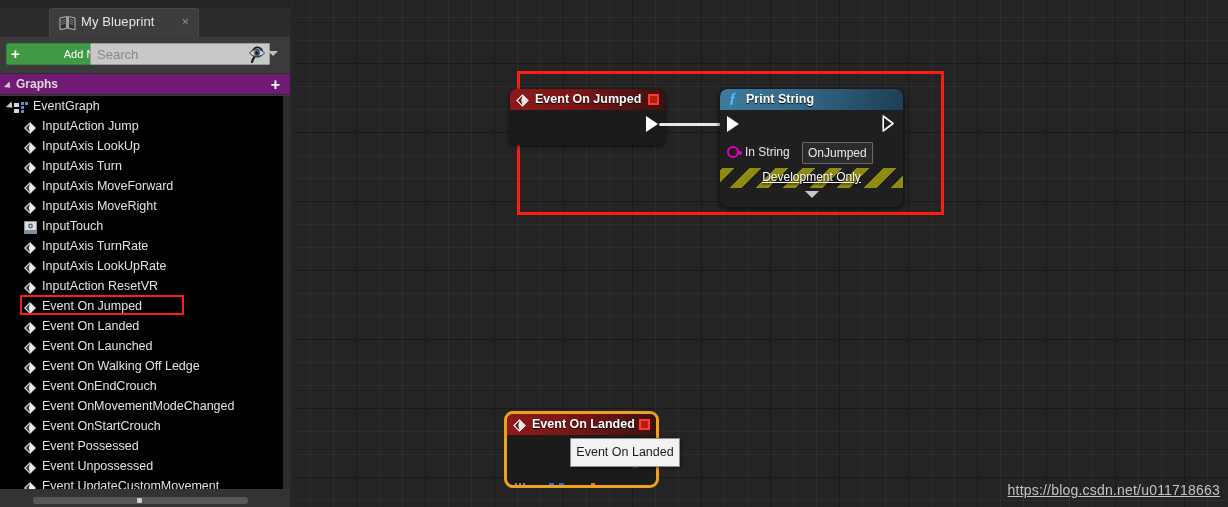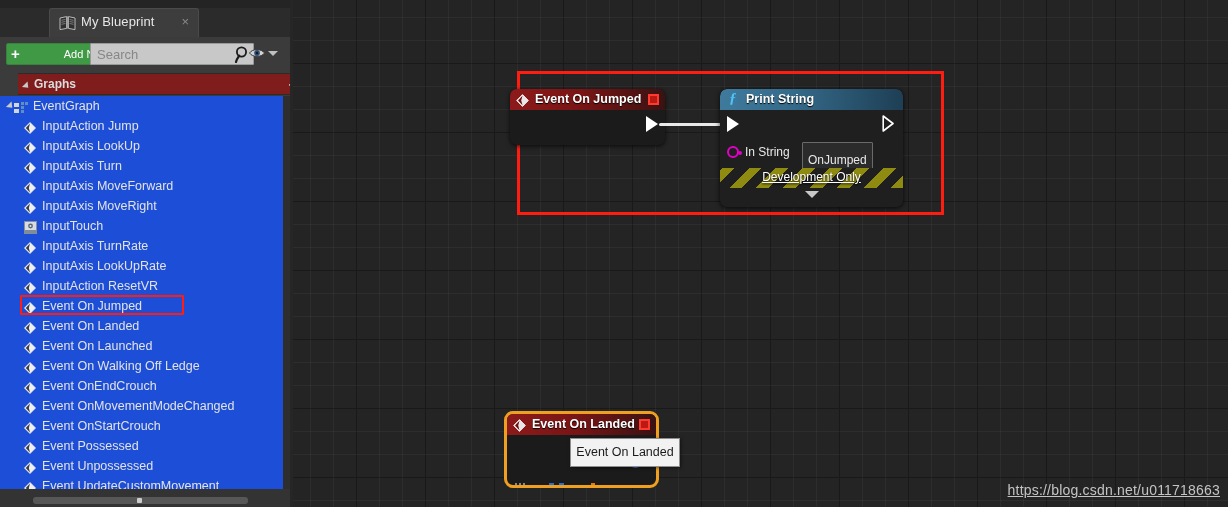--- a/index.html
+++ b/index.html
@@ -19,39 +19,39 @@
   #tab-myblueprint .tab-close{position:absolute;right:9px;top:5px;font-size:13px;color:#8a8a8a;cursor:default;}
 
   
   #toolbar{position:absolute;left:0;top:41px;width:290px;height:26px;}
   #add-new-btn{position:absolute;left:6px;top:2px;height:22px;background:#3f9945;border:1px solid #36833c;
       border-radius:2px;box-sizing:border-box;display:flex;align-items:center;padding:0 5px 0 4px;cursor:default;}
   #add-new-btn .plus{font-size:15px;color:#ffffff;font-weight:bold;line-height:12px;margin-right:3px;}
   #add-new-btn .lbl{font-size:11px;color:#ffffff;white-space:nowrap;margin-left:41px;}
   #add-new-btn .caret{margin-left:5px;width:0;height:0;border-left:5px solid transparent;
       border-right:5px solid transparent;border-top:5px solid #ffffff;}
-  #search-box{position:absolute;left:90px;top:2px;width:164px;height:22px;background:#c8c8c8;
+  #search-box{position:absolute;left:90px;top:2px;width:180px;height:22px;background:#c8c8c8;
       border:1px solid #9a9a9a;border-radius:1px;box-sizing:border-box;text-decoration:underline;}
   #search-box .sbtext{position:absolute;left:6px;top:3px;font-size:13px;color:#878787;}
   #search-box .mag{position:absolute;right:4px;top:2px;width:16px;height:17px;}
   #eye-btn{position:absolute;left:248px;top:5px;width:18px;height:14px;}
   #eye-caret{position:absolute;left:268px;top:10px;width:0;height:0;border-left:5px solid transparent;
       border-right:5px solid transparent;border-top:5px solid #c0c0c0;}
 
   
-  #graphs-header{position:absolute;left:0;top:73px;width:290px;height:22px;background:#7f1d1d;
-      border-top:1px solid #2c2c2c;border-bottom:1px solid #2c2c2c;box-sizing:border-box;margin-left:18px;}
+  #graphs-header{position:absolute;left:0;top:73px;width:290px;height:22px;background:#701a75;
+      border-top:1px solid #2c2c2c;border-bottom:1px solid #2c2c2c;box-sizing:border-box;}
   #graphs-header .tri{position:absolute;left:6px;top:8px;width:0;height:0;
       border-left:5px solid #c9c9c9;border-top:4px solid transparent;border-bottom:4px solid transparent;
       transform:rotate(45deg);}
   #graphs-header .ghlabel{position:absolute;left:16px;top:3px;font-size:12px;font-weight:bold;color:#dcdcdc;}
   #graphs-add{position:absolute;right:10px;top:4px;font-size:16px;line-height:13px;color:#ffffff;font-weight:bold;}
 
   
-  #tree{position:absolute;left:0;top:96px;width:283px;height:393px;background:#1d4ed8;overflow:hidden;}
+  #tree{position:absolute;left:0;top:96px;width:283px;height:393px;background:#000000;overflow:hidden;}
   .tree-row{position:relative;height:20px;display:flex;align-items:center;}
   .tree-row .caret{width:0;height:0;margin-left:8px;margin-right:1px;
       border-left:5px solid #c9c9c9;border-top:4px solid transparent;border-bottom:4px solid transparent;
       transform:rotate(45deg);}
   .tree-row .rowlabel{font-size:12.5px;color:#e3e3e3;white-space:nowrap;}
   .eg-icon{width:14px;height:12px;margin-right:5px;position:relative;}
   .diamond{width:12px;height:12px;margin-left:24px;margin-right:6px;position:relative;flex:none;}
   .touchicon{width:13px;height:13px;margin-left:24px;margin-right:5px;position:relative;flex:none;}
   .row-highlight{position:absolute;left:20px;top:-1px;width:164px;height:20px;
       border:2px solid #fe1d10;box-sizing:border-box;border-radius:1px;}
@@ -105,21 +105,21 @@
   #node-print .nhead .ntitle{position:absolute;left:26px;top:3px;font-size:12.5px;color:#ffffff;
       font-weight:bold;white-space:nowrap;text-shadow:0 1px 1px #000;}
   #node-print .exec-in{position:absolute;left:7px;top:27px;width:0;height:0;
       border-left:12px solid #ffffff;border-top:8px solid transparent;border-bottom:8px solid transparent;}
   #node-print .exec-out-hollow{position:absolute;right:8px;top:26px;width:13px;height:17px;}
   #node-print .instr-pin{position:absolute;left:7px;top:57px;width:12px;height:12px;border:2.5px solid #e200c8;
       border-radius:50%;box-sizing:border-box;}
   #node-print .instr-pin:after{content:"";position:absolute;left:9px;top:3px;width:4px;height:4px;
       background:#e200c8;border-radius:50%;}
   #node-print .instr-label{position:absolute;left:25px;top:56px;font-size:12px;color:#e8e8e8;}
-  #node-print .instr-value{position:absolute;left:82px;top:53px;padding:10px 5px;font-size:12px;color:#e8e8e8;
+  #node-print .instr-value{position:absolute;left:82px;top:53px;padding:3px 5px;font-size:12px;color:#e8e8e8;
       background:#2b2b2b;border:1px solid #6a6a6a;border-radius:1px;}
   #node-print .devbar{position:absolute;left:0;top:79px;width:183px;height:20px;
       background-image:repeating-linear-gradient(-45deg,#8f8b10 0px,#8f8b10 9px,#1f1f1f 9px,#1f1f1f 19px);}
   #node-print .devbar .devtext{position:absolute;left:0;top:2px;width:183px;text-align:center;font-size:12px;
       color:#ffffff;text-shadow:0 1px 2px #000;text-decoration:underline;}
   #node-print .expand{position:absolute;left:85px;top:102px;width:0;height:0;
       border-left:7px solid transparent;border-right:7px solid transparent;border-top:7px solid #c8c8c8;}
 
   
   #node-landed{position:absolute;left:211px;top:411px;width:155px;height:77px;

